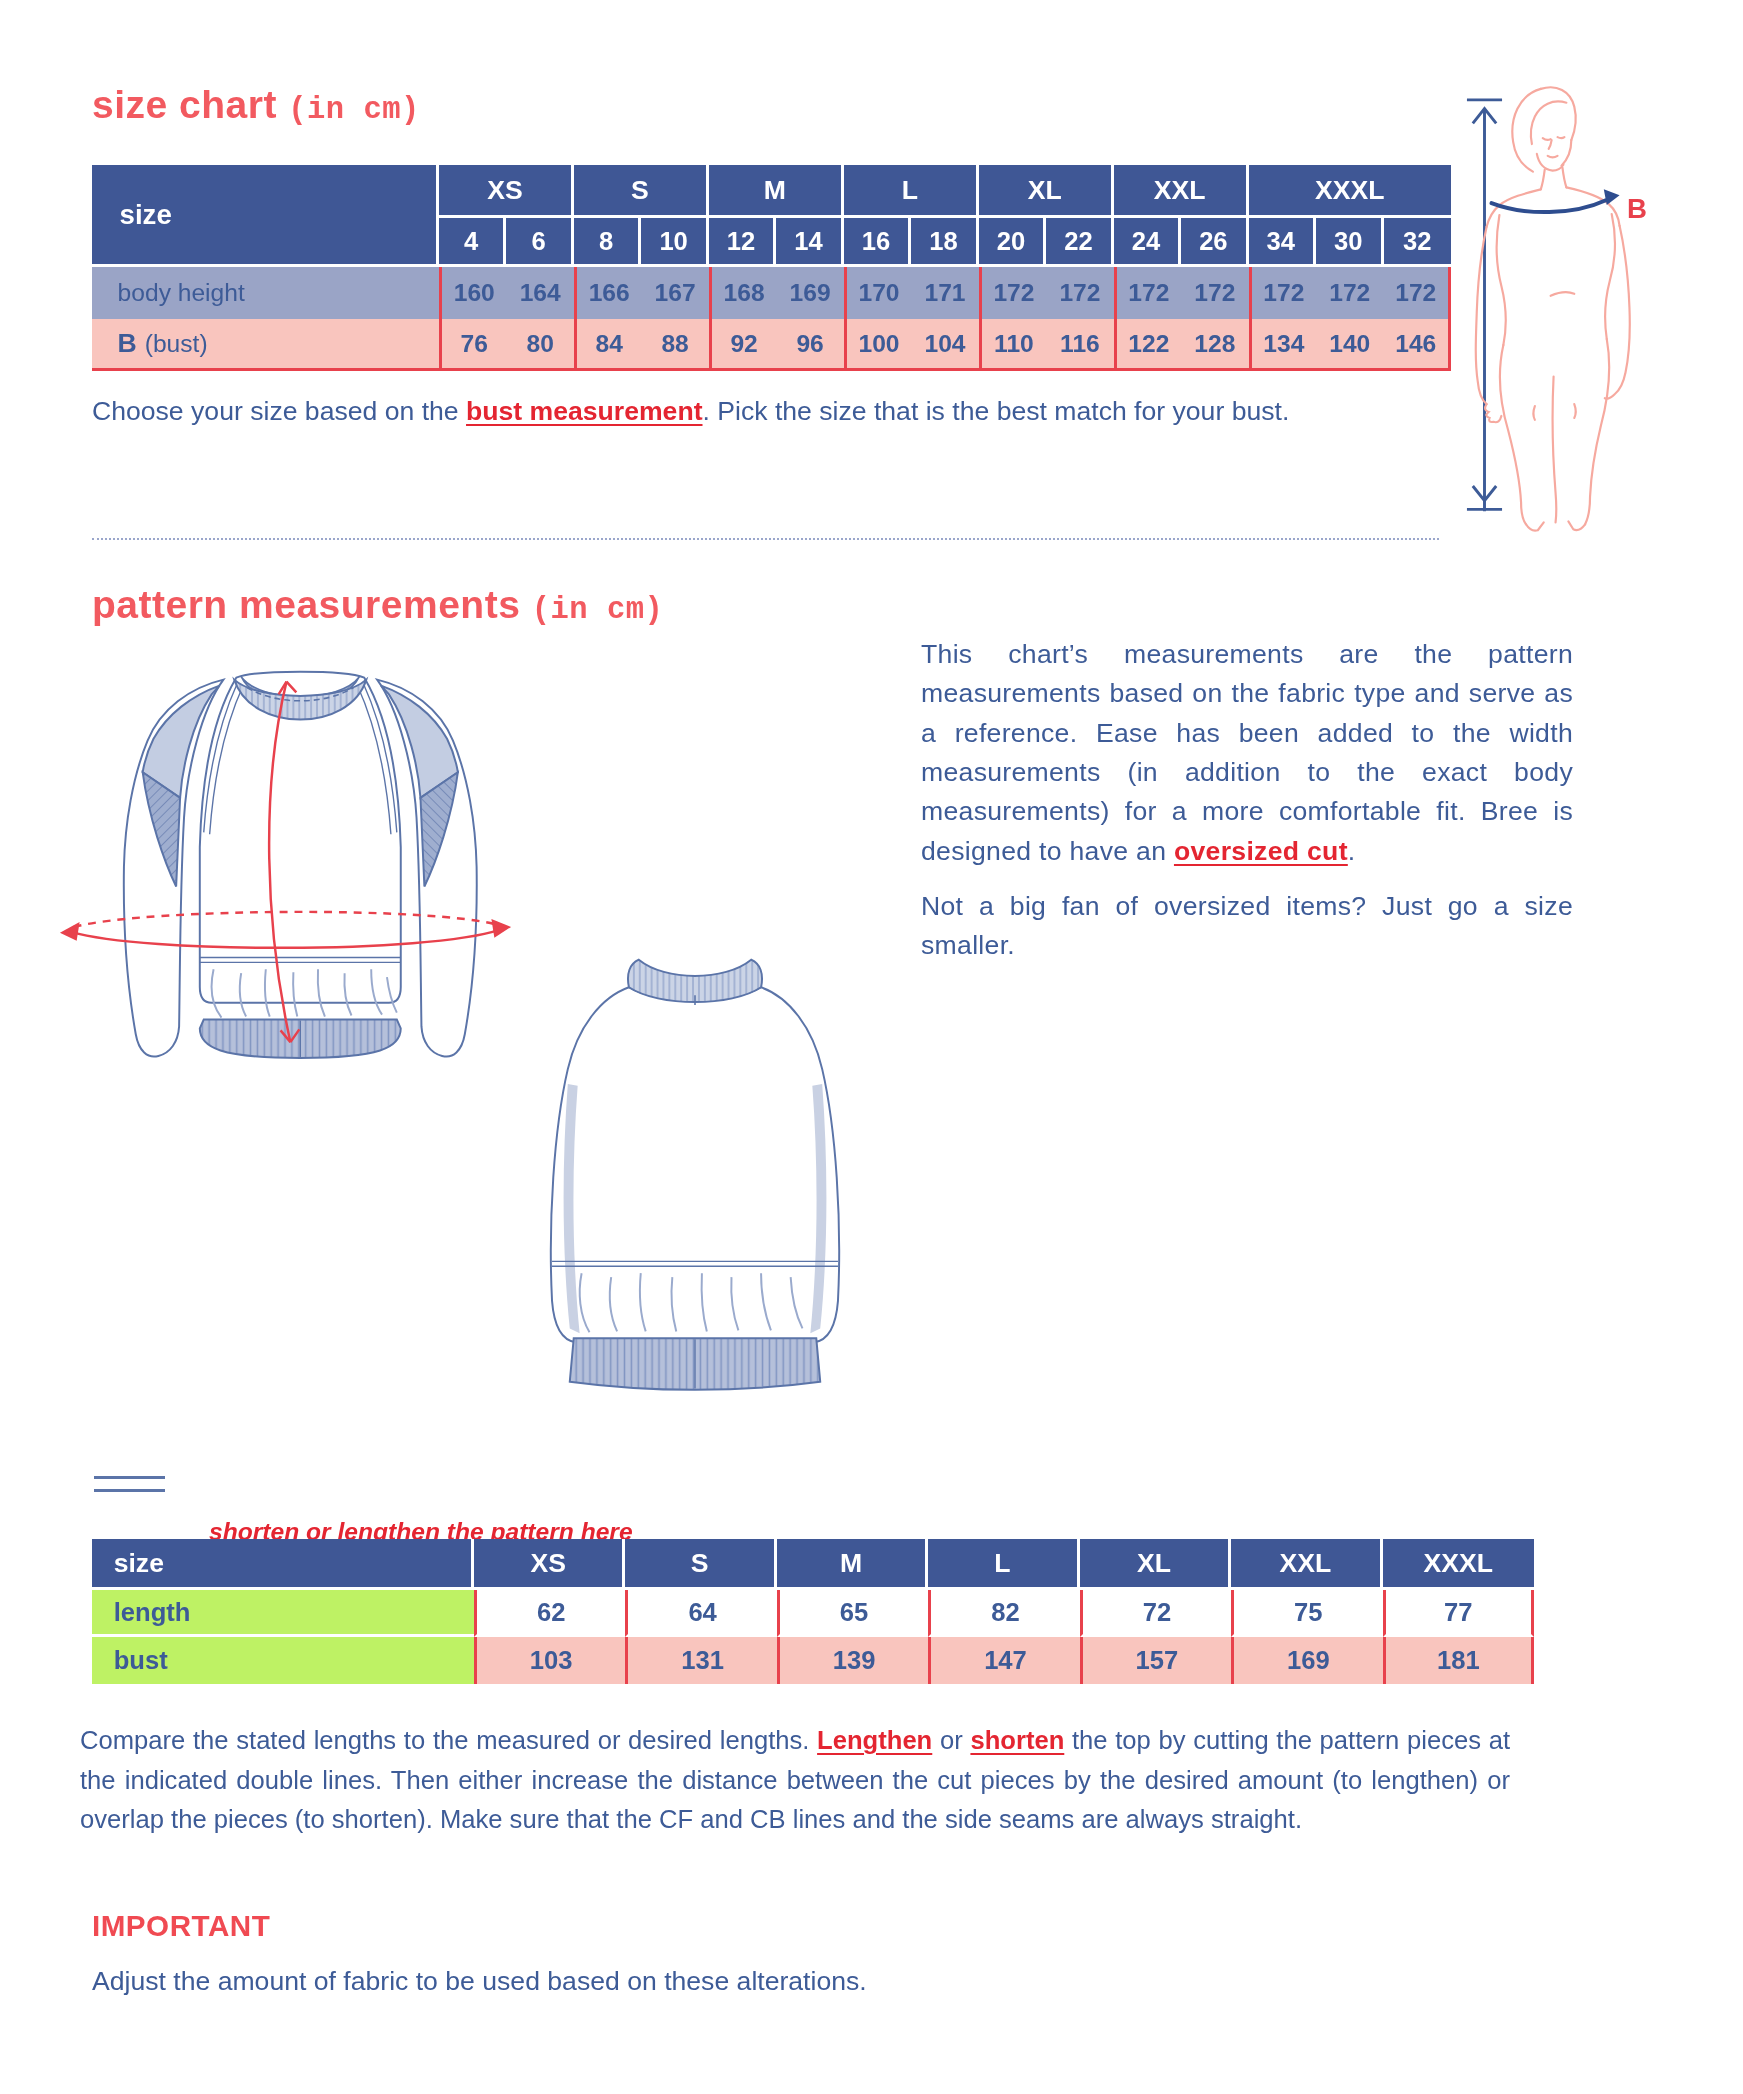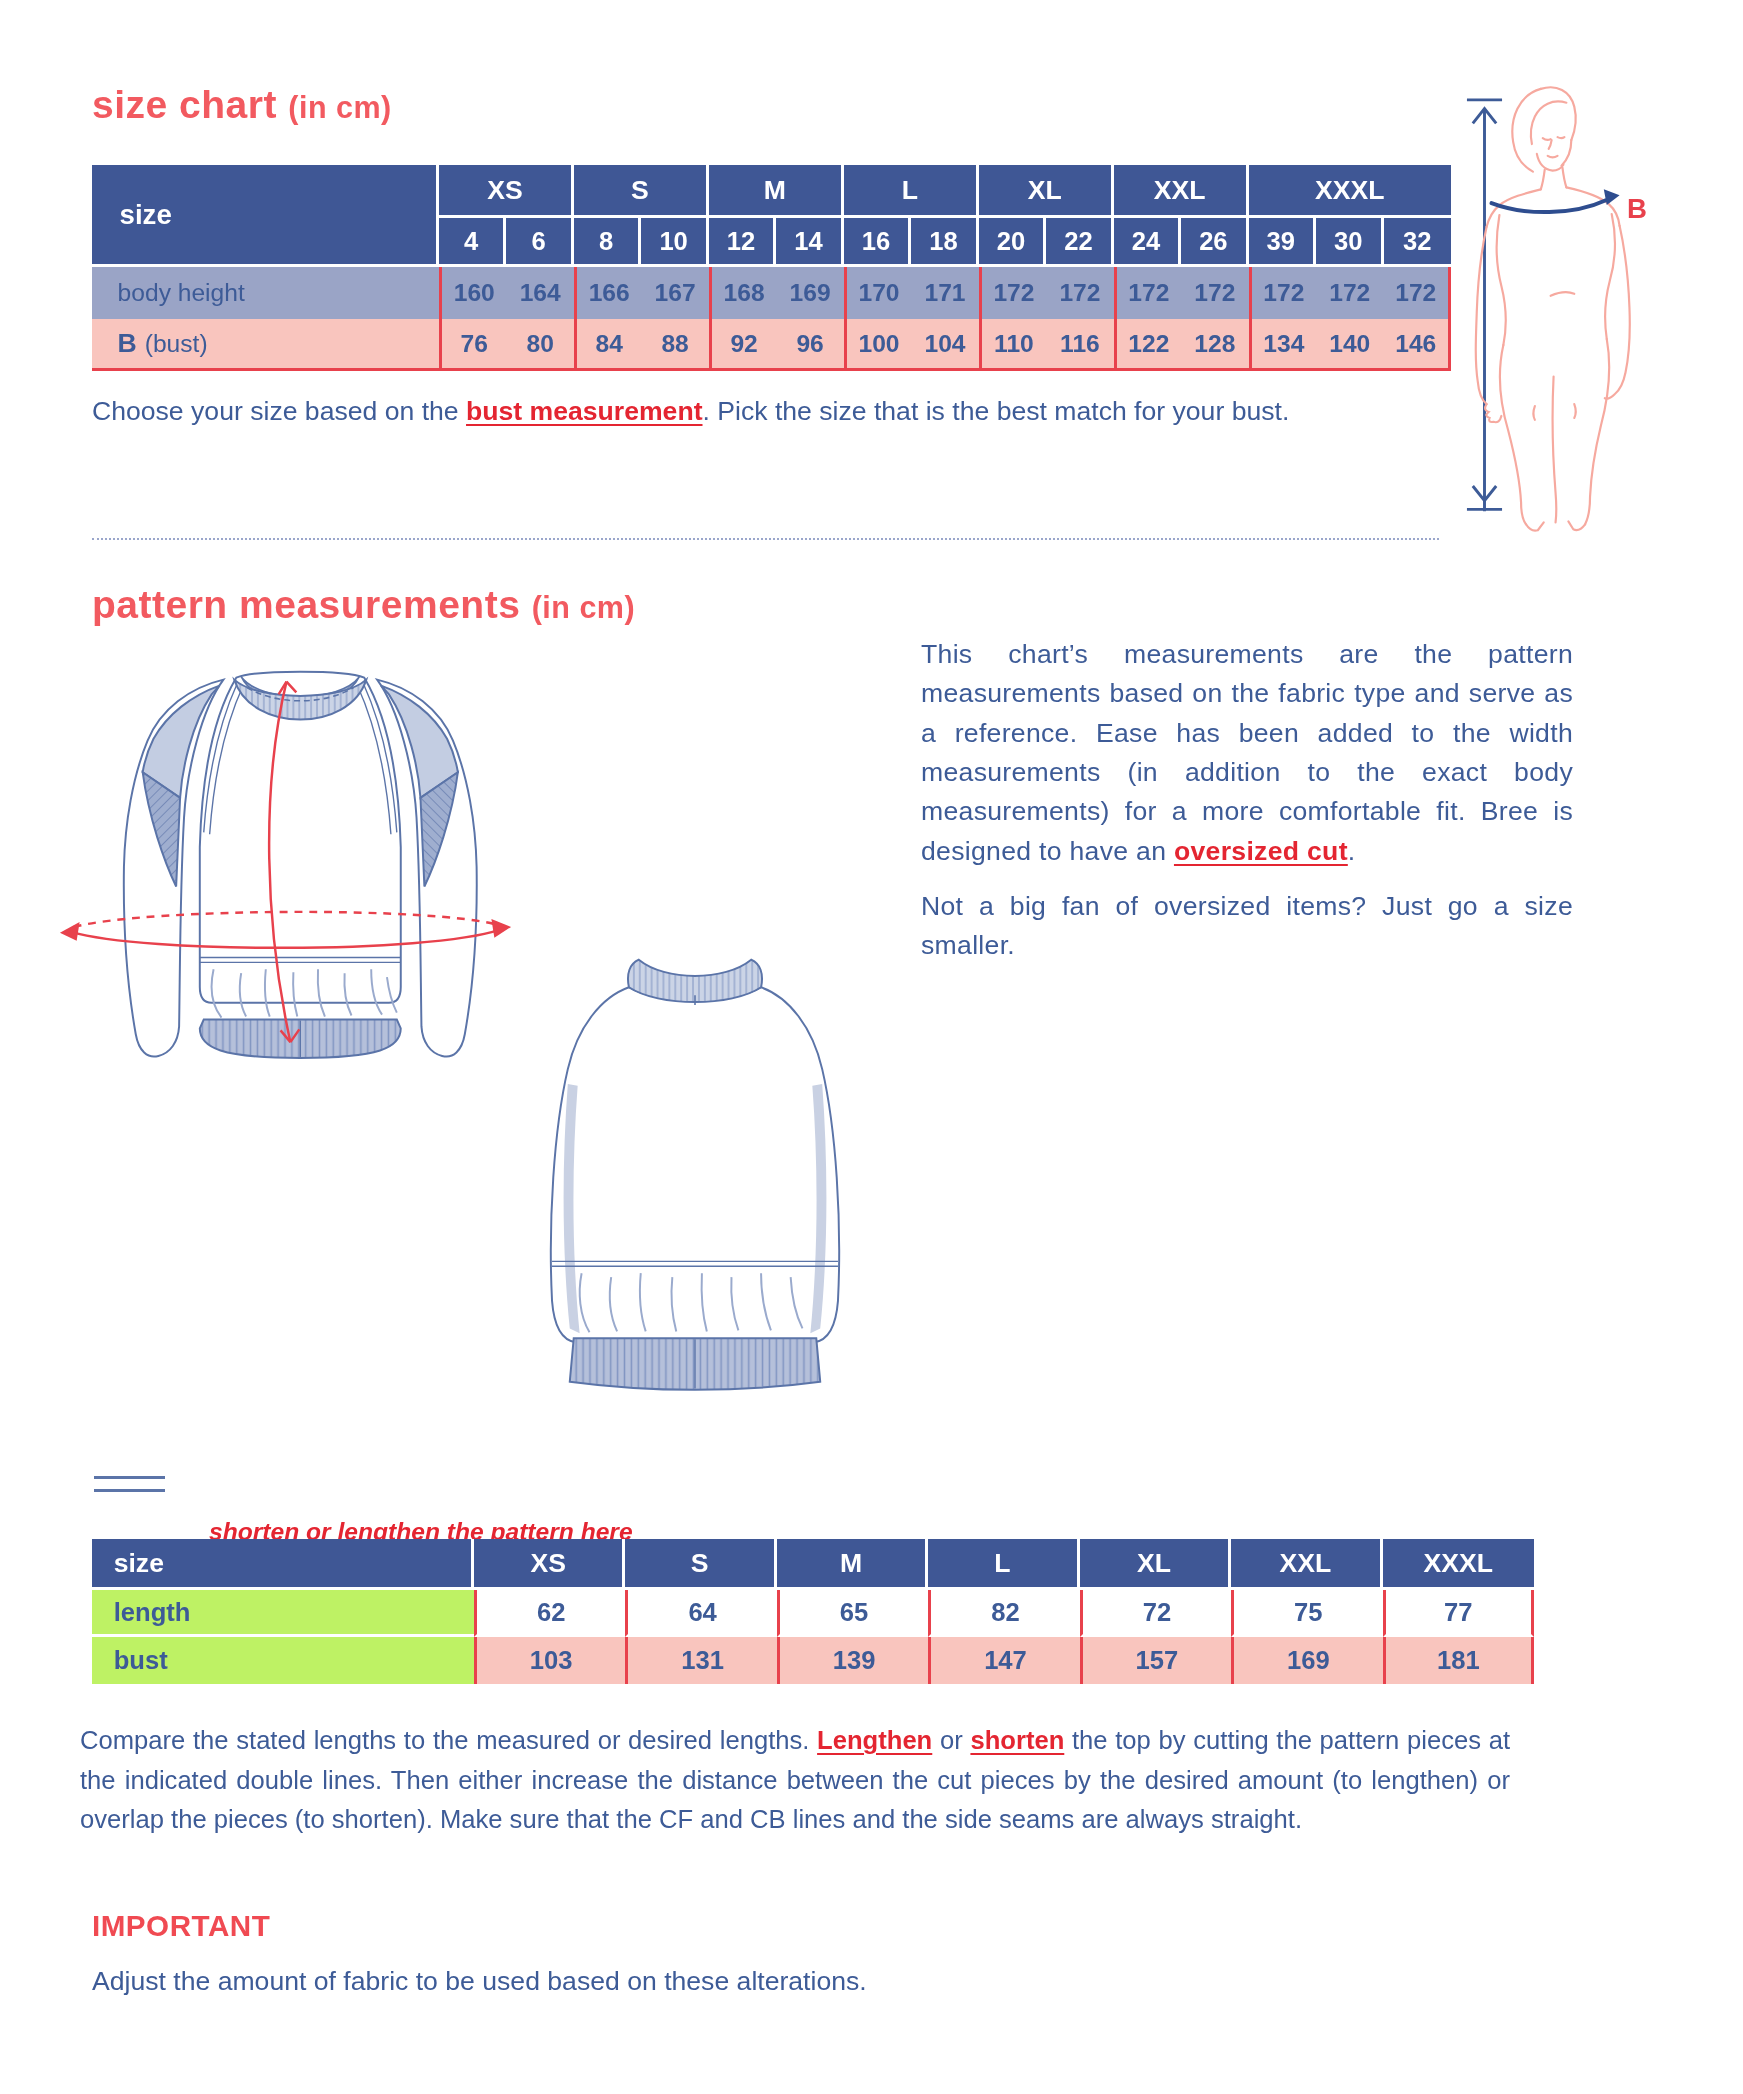--- a/index.html
+++ b/index.html
@@ -2,21 +2,21 @@
 <html><head>
 <meta charset="utf-8">
 <style>
   html,body{margin:0;padding:0;background:#ffffff;}
   .page{position:relative;width:1744px;height:2094px;background:#fff;overflow:hidden;
         font-family:"Liberation Sans","DejaVu Sans",sans-serif;color:#3D5B97;}
   .abs{position:absolute;}
 
   
   .h-coral{color:#F25A60;font-weight:700;font-size:39px;letter-spacing:0.5px;}
-  .h-coral .suffix{font-size:30.5px;}
+  .h-coral .suffix{font-size:30.5px;font-family:Liberation Mono, monospace;}
 
   
   .body-text{color:#3D5B97;font-size:26.6px;line-height:1.5;font-weight:500;}
   .just{text-align:justify;}
   .red-link{color:#E42531;font-weight:700;text-decoration:underline;text-decoration-thickness:2px;text-underline-offset:3.9px;}
 
   
   .t1{display:grid;grid-template-columns:347px repeat(15,1fr);grid-template-rows:53px 49px 52px 52px;width:1359px;}
   .t1 .hcell{background:#3F5795;color:#fff;font-weight:700;display:flex;align-items:center;justify-content:center;font-size:26.6px;}
   .t1 .corner{grid-row:1/3;justify-content:flex-start;padding-left:27.6px;border-right:3.9px solid #fff;border-bottom:3.9px solid #fff;font-size:27.6px;}
@@ -75,21 +75,21 @@
     <div class="hcell hn">8</div>
     <div class="hcell hn">10</div>
     <div class="hcell hn">12</div>
     <div class="hcell hn">14</div>
     <div class="hcell hn">16</div>
     <div class="hcell hn">18</div>
     <div class="hcell hn">20</div>
     <div class="hcell hn">22</div>
     <div class="hcell hn">24</div>
     <div class="hcell hn">26</div>
-    <div class="hcell hn">39</div>
+    <div class="hcell hn">34</div>
     <div class="hcell hn">30</div>
     <div class="hcell hn nbr">32</div>
 
     <div class="dl row-lav">body height</div>
     <div class="dc row-lav redl">160</div>
     <div class="dc row-lav">164</div>
     <div class="dc row-lav redl">166</div>
     <div class="dc row-lav">167</div>
     <div class="dc row-lav redl">168</div>
     <div class="dc row-lav">169</div>

